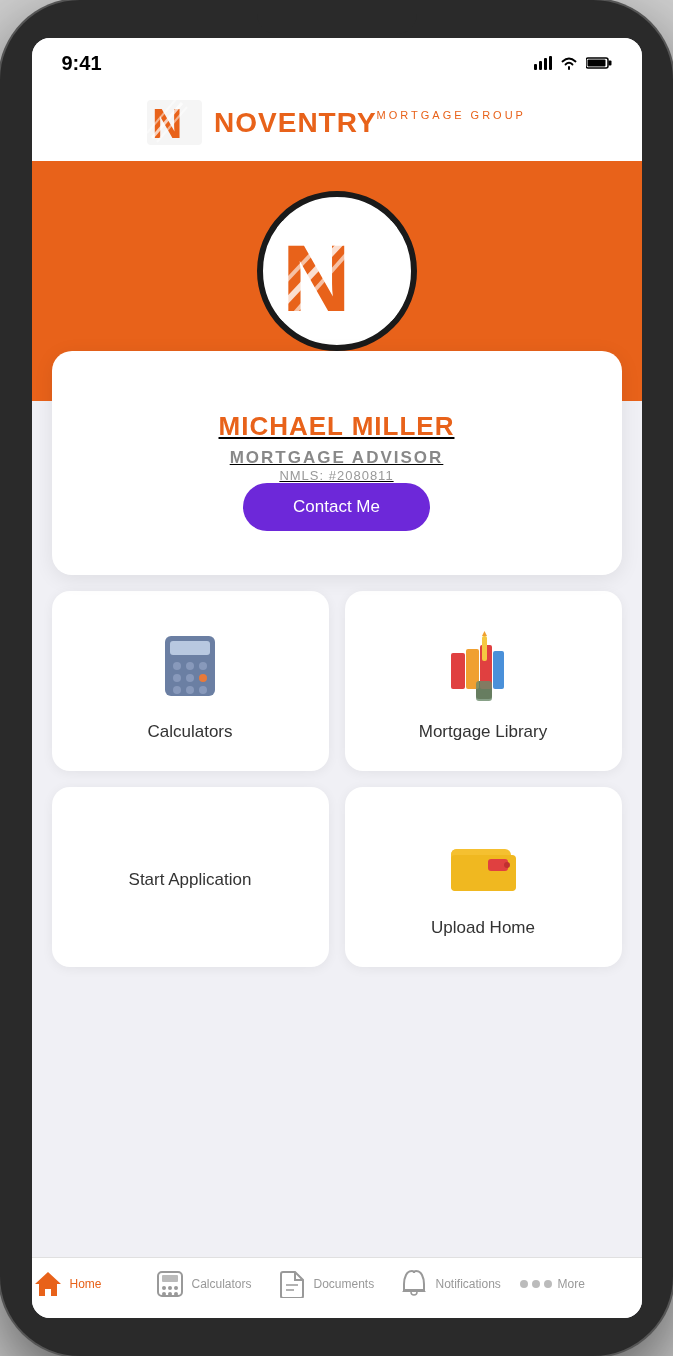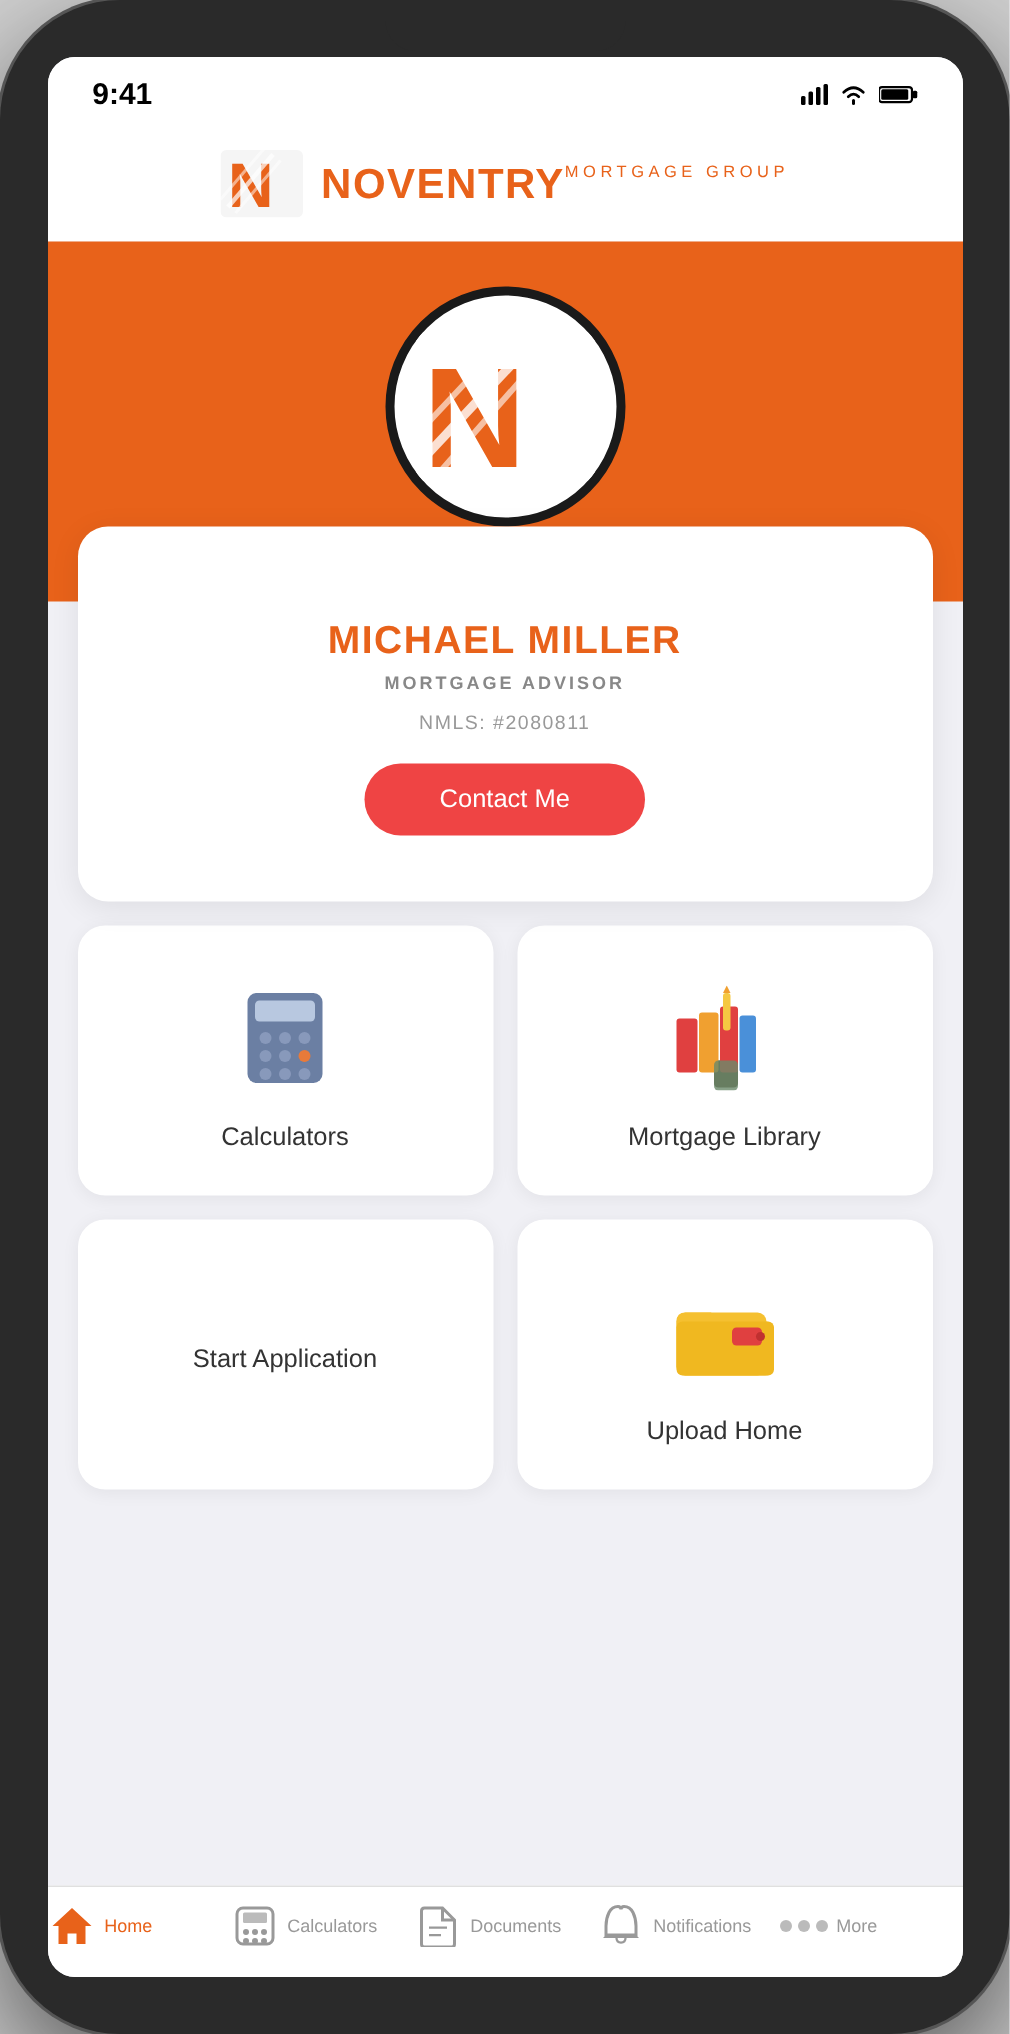--- a/index.html
+++ b/index.html
@@ -159,47 +159,47 @@
     .profile-card {
       background: white;
       margin: -50px 20px 0;
       border-radius: 20px;
       padding: 60px 20px 44px;
       text-align: center;
       box-shadow: 0 4px 20px rgba(0,0,0,0.08);
       flex-shrink: 0;
       position: relative;
       z-index: 1;
+      text-decoration: underline;
     }
 
     .profile-name {
       font-size: 26px;
       font-weight: 800;
       color: #e8621a;
       letter-spacing: 1px;
       margin-bottom: 6px;
     }
 
     .profile-title {
-      font-size: 12px;
+      font-size: 17px;
       font-weight: 600;
       color: #888;
       letter-spacing: 2px;
-      margin-bottom: 12px;
+      margin-bottom: 0;
     }
 
     .profile-nmls {
       font-size: 13px;
       color: #999;
       letter-spacing: 1px;
-      margin-bottom: 20px;
     }
 
     .contact-btn {
-      background: #ef4444;
+      background: #6d28d9;
       color: white;
       border: none;
       border-radius: 50px;
       padding: 14px 50px;
       font-size: 17px;
       font-weight: 500;
       cursor: pointer;
     }
 
     

